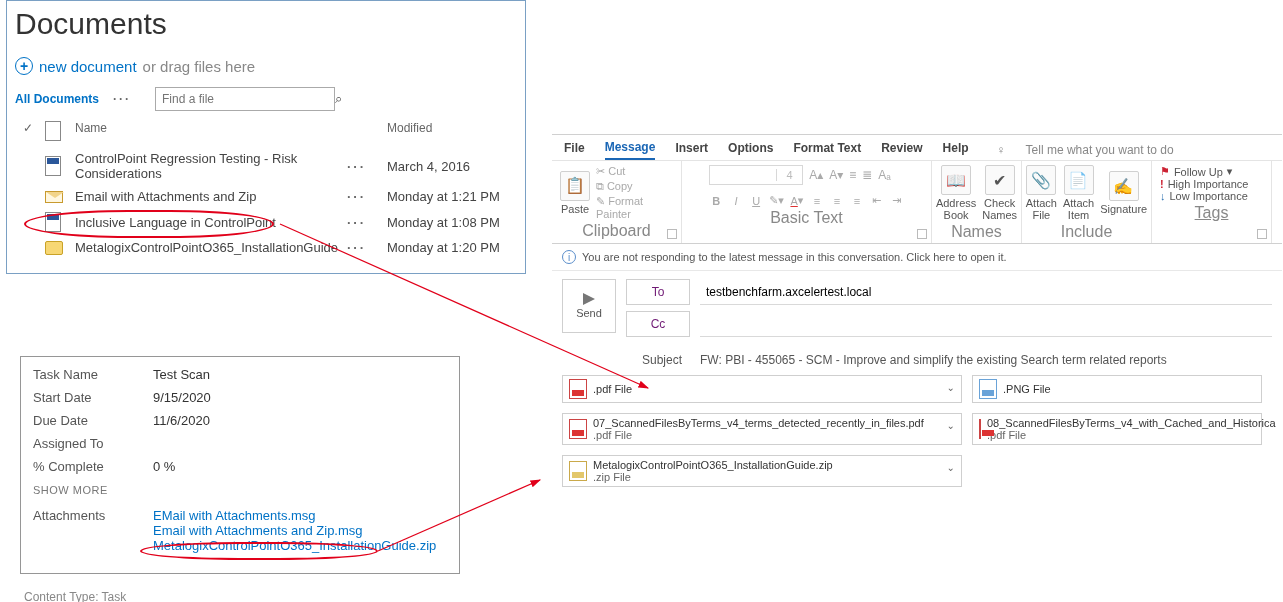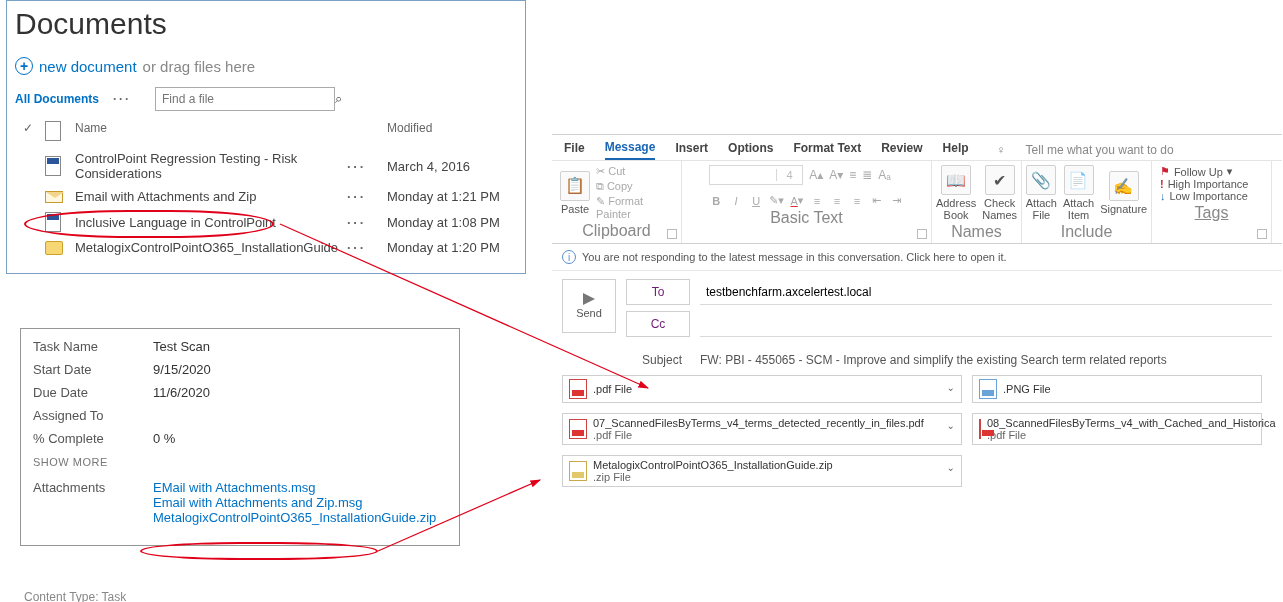--- a/index.html
+++ b/index.html
@@ -24,21 +24,21 @@
   .sp-row .c1 { width: 22px; } .sp-row .c2 { width: 30px; display:flex; align-items:center; } .sp-row .c3 { flex: 1; } .sp-row .c4 { width: 40px; color:#666; letter-spacing:2px; font-weight:bold; } .sp-row .c5 { width: 130px; }
   .icon-doc { width:16px; height:20px; background:#fff; border:1px solid #888; position:relative; }
   .icon-docw::after { content:""; position:absolute; left:1px; top:1px; width:12px; height:6px; background:#2b579a; }
   .icon-mail { width:18px; height:12px; border:1px solid #c89a2e; background:#fff7e0; position:relative; }
   .icon-mail::after { content:""; position:absolute; left:0; top:0; border-left:9px solid transparent; border-right:9px solid transparent; border-top:6px solid #f2d48a; }
   .icon-folder { width:18px; height:14px; background:#f7d774; border:1px solid #c9a227; border-radius:2px; }
   .circled-red { position:absolute; border:2px solid #e1001a; border-radius:50%/60%; pointer-events:none; }
   .circled-1 { left: 24px; top: 210px; width: 250px; height: 28px; }
 
   
-  .task-panel { position: absolute; left: 20px; top: 328px; width: 440px; border: 1px solid #969696; padding: 10px 12px 12px 12px; font-size: 13px; }
+  .task-panel { position: absolute; left: 20px; top: 356px; width: 440px; border: 1px solid #969696; padding: 10px 12px 12px 12px; font-size: 13px; }
   .task-row { display: flex; margin-bottom: 8px; }
   .task-row .k { width: 120px; color: #555; }
   .task-row .v { flex: 1; color: #333; }
   .task-show { color: #777; font-size: 11px; letter-spacing: .5px; margin: 10px 0 12px 0; }
   .task-attlist a { color: #0072c6; text-decoration: none; display: block; }
   .circled-2 { left: 140px; top: 542px; width: 238px; height: 18px; }
   .task-ct { position:absolute; left: 24px; top: 590px; color:#888; font-size:12px; }
 
   
   .outlook { position: absolute; left: 552px; top: 134px; width: 730px; border-top: 1px solid #d0d0d0; background:#fff; }

